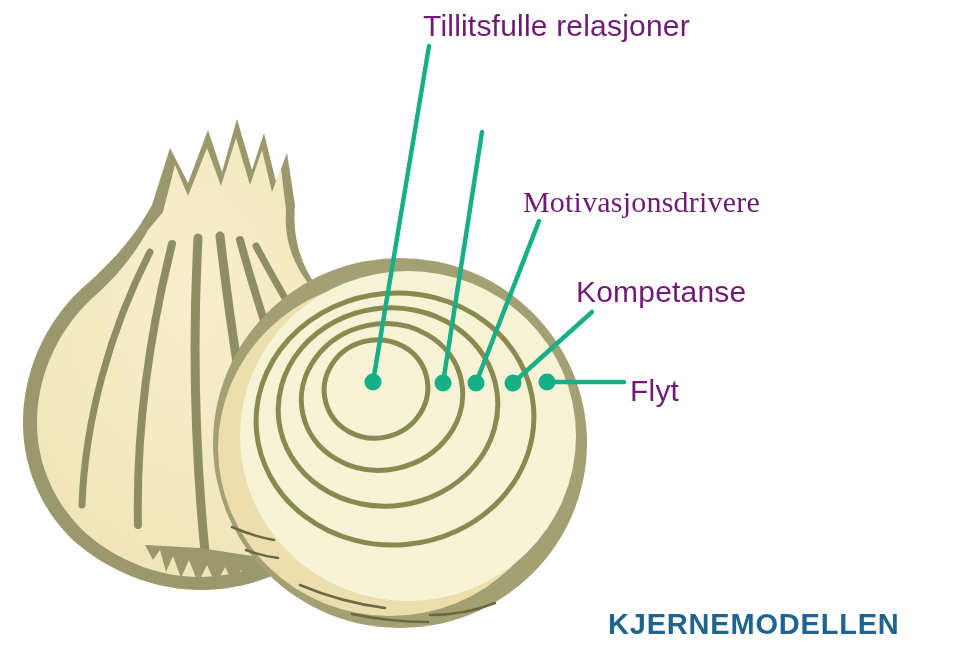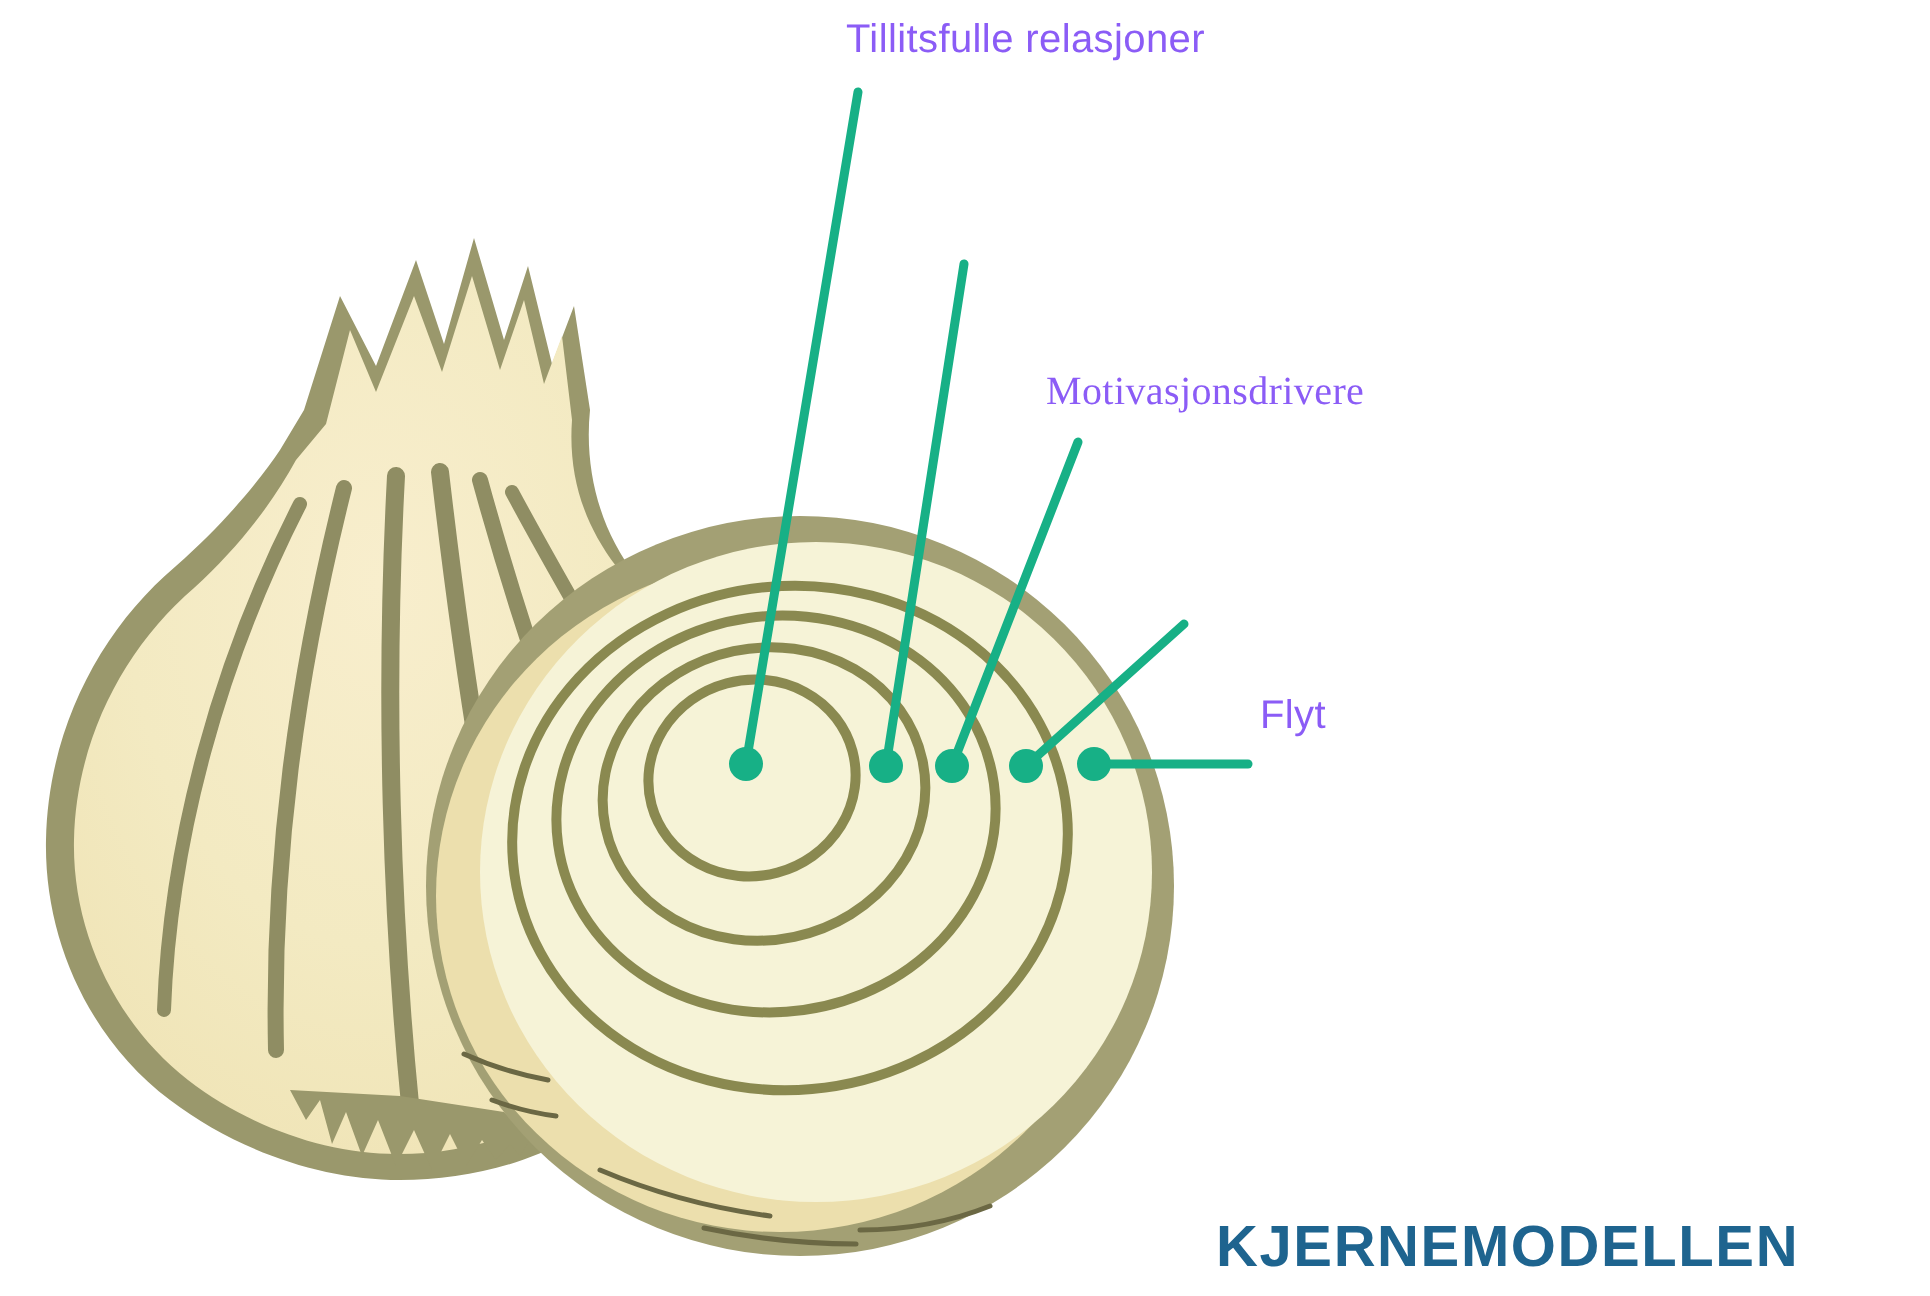--- a/index.html
+++ b/index.html
@@ -3,28 +3,28 @@
 <meta charset="utf-8">
 <style>
   html,body{margin:0;padding:0;}
   body{
     width:965px;height:648px;position:relative;background:#ffffff;
     font-family:"Liberation Sans", sans-serif;overflow:hidden;
   }
   #stage{position:absolute;left:0;top:0;width:965px;height:648px;}
   svg{position:absolute;left:0;top:0;}
   .label{
-    position:absolute;white-space:nowrap;color:#8b5cf6;
-    font-size:20px;line-height:1.1;letter-spacing:0.2px;
+    position:absolute;white-space:nowrap;color:#701a75;
+    font-size:30px;line-height:1.1;letter-spacing:0.2px;
   }
   #label-tillitsfulle{left:423px;top:9px;}
   #label-kultur{left:471px;top:96px;}
   #label-motivasjon{left:523px;top:185px;font-family:Liberation Serif, serif;}
   #label-kompetanse{left:576px;top:275px;}
-  #label-flyt{left:630px;top:347px;}
+  #label-flyt{left:630px;top:374px;}
   #brand{
     position:absolute;left:608px;top:608px;width:350px;
     font-size:29px;font-weight:bold;letter-spacing:0.8px;color:#1e648f;
     white-space:nowrap;
   }
 </style>
 </head>
 <body>
 
 <div id="stage">
@@ -109,16 +109,17 @@
       <circle cx="373" cy="382" r="8.5"></circle>
       <circle cx="443" cy="383" r="8.5"></circle>
       <circle cx="476" cy="383" r="8.5"></circle>
       <circle cx="513" cy="383" r="8.5"></circle>
       <circle cx="547" cy="382" r="8.5"></circle>
     </g>
   </svg>
 
   <div class="label" id="label-tillitsfulle">Tillitsfulle relasjoner</div>
   <div class="label" id="label-motivasjon">Motivasjonsdrivere</div>
+  <div class="label" id="label-kompetanse">Kompetanse</div>
   <div class="label" id="label-flyt">Flyt</div>
 
   <div id="brand">KJERNEMODELLEN</div>
 </div>
 
 </body></html>

